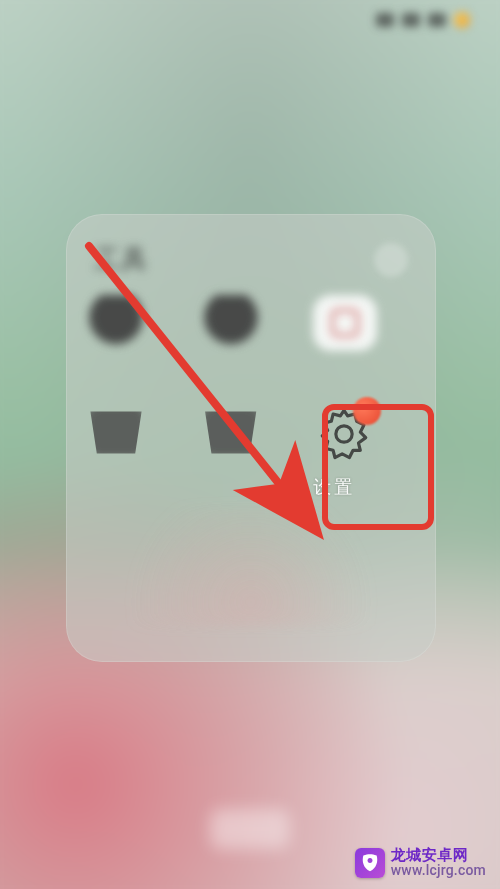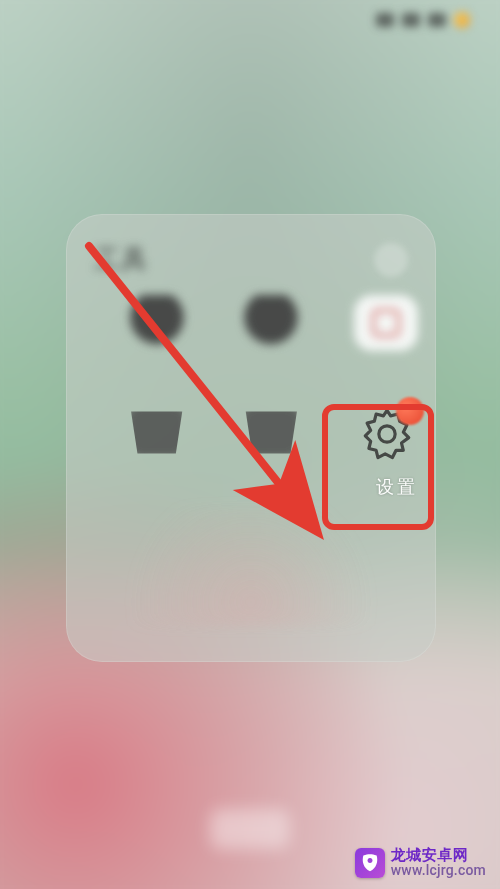--- a/index.html
+++ b/index.html
@@ -111,21 +111,21 @@
     display: grid;
     grid-template-columns: repeat(3, 1fr);
     column-gap: 10px;
     row-gap: 24px;
     justify-items: center;
   }
 
   .app {
     display: flex;
     flex-direction: column;
-    align-items: flex-end;
+    align-items: flex-start;
     gap: 10px;
     width: 100%;
     position: relative;
   }
   .app-icon-blur {
     width: 64px;
     height: 56px;
     border-radius: 16px;
     filter: blur(5px);
     background: rgba(80,80,80,0.45);

